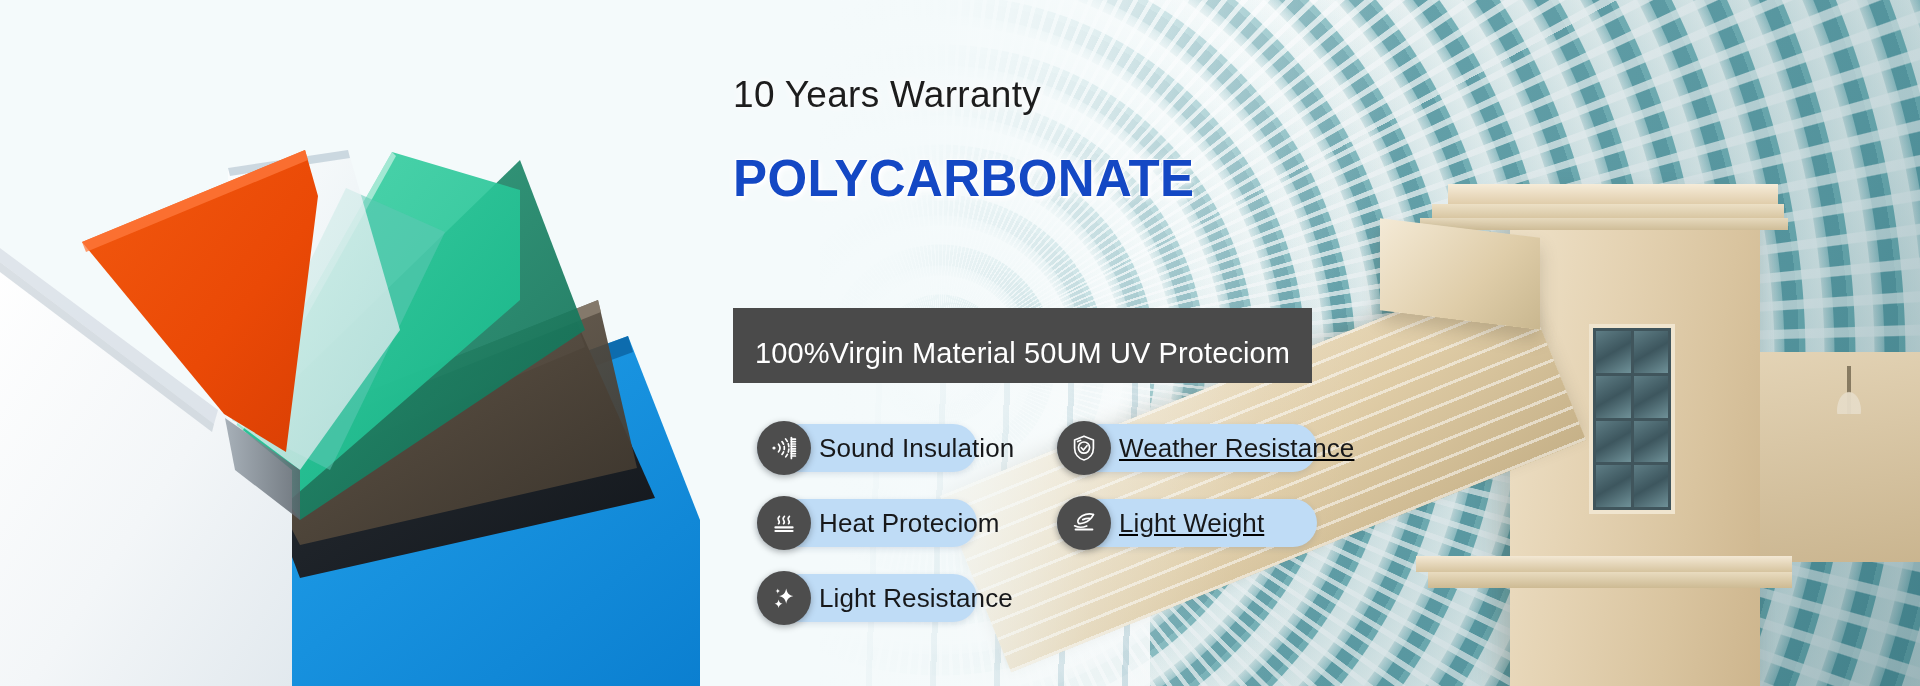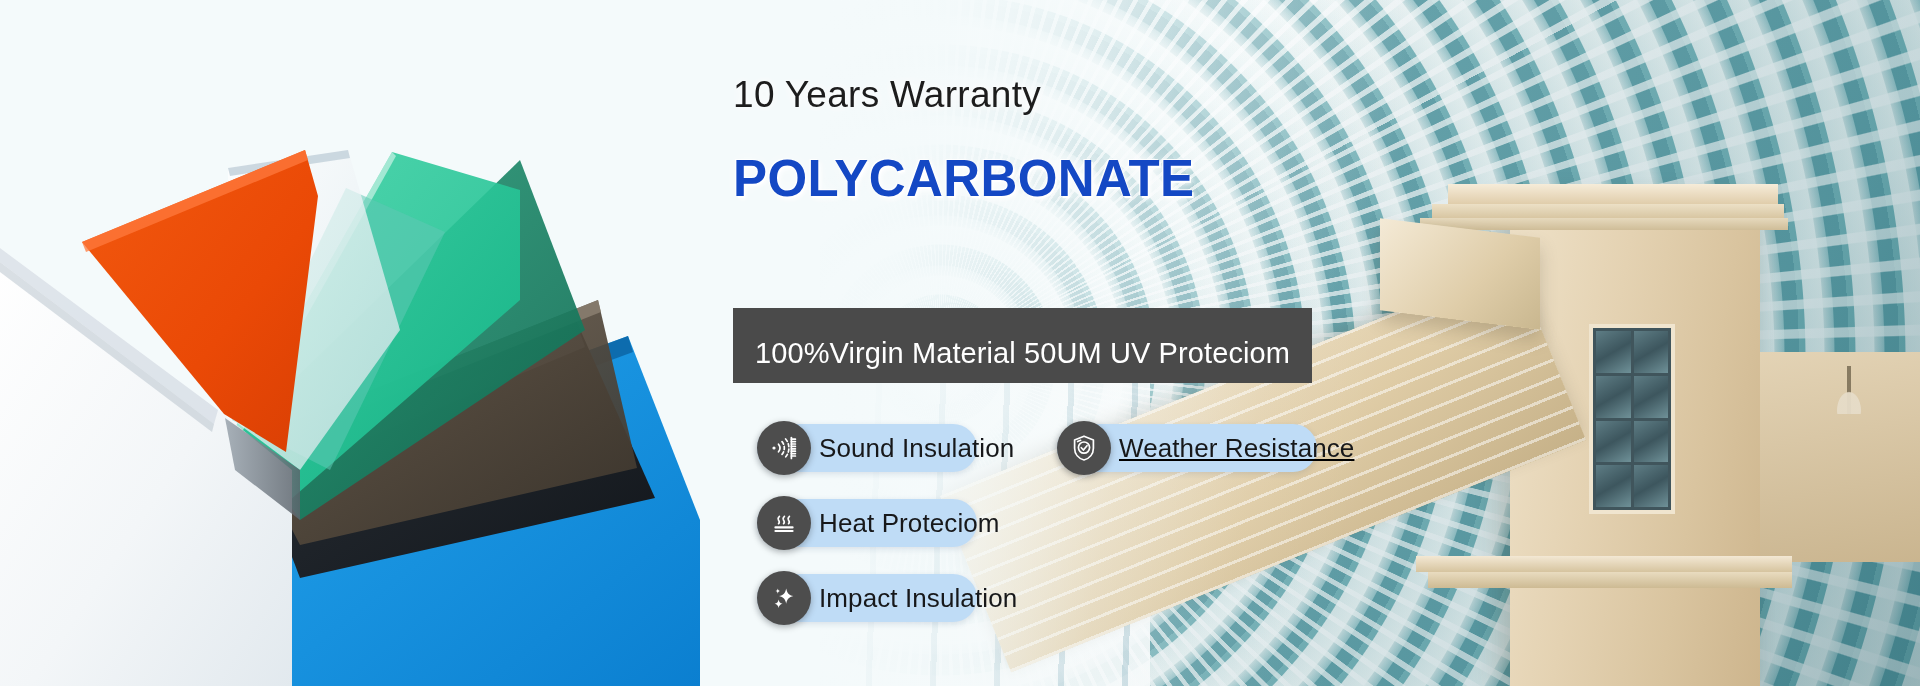--- a/index.html
+++ b/index.html
@@ -410,26 +410,40 @@
             <svg viewBox="0 0 32 32" fill="none" stroke="#fff" stroke-width="1.7" stroke-linecap="round">
               <path d="M10.6 16.6c1.6-1.3.3-2.7-.2-3.8-.5-1.2-.2-2.4 1-3.4"></path>
               <path d="M15.6 16.6c1.6-1.3.3-2.7-.2-3.8-.5-1.2-.2-2.4 1-3.4"></path>
               <path d="M20.6 16.6c1.6-1.3.3-2.7-.2-3.8-.5-1.2-.2-2.4 1-3.4"></path>
               <path d="M7.4 20.4h17.2" stroke-width="2.1"></path>
               <path d="M7.4 24h17.2" stroke-width="2.1"></path>
             </svg>
           </div>
         </div>
 
+        <div class="feature fcol-b">
+          <div class="pill" style="width:260px">
+            <span>Light Weight</span>
+          </div>
+          <div class="circ">
+            <svg viewBox="0 0 32 32" fill="none" stroke="#fff" stroke-width="1.7" stroke-linecap="round" stroke-linejoin="round">
+              <path d="M25.4 7.6c-4.6-1.9-11 .2-13.8 3.2-2 2.1-2.3 4.5-.9 5.6"></path>
+              <path d="M25.4 7.6c-1.6 3.4-5.1 6.7-9.3 8.2-2.6.9-4.6.8-5.4.6"></path>
+              <path d="M6.6 18.8c3.2 1.6 8 1.8 12.1.2"></path>
+              <path d="M7.6 22.4h16.8" stroke-width="2"></path>
+              <path d="M14.8 12.6c2.2-.9 4.7-1.3 6.6-1.2"></path>
+            </svg>
+          </div>
+        </div>
       </div>
 
       <div class="frow">
         <div class="feature fcol-a">
           <div class="pill" style="width:220px">
-            <span>Impact Insulation</span>
+            <span>Light Resistance</span>
           </div>
           <div class="circ">
             <svg viewBox="0 0 32 32" fill="#fff" stroke="none">
               <path d="M18.2 6.4c.9 4.6 2.7 6.6 7.2 7.7-4.5 1.1-6.3 3.1-7.2 7.7-.9-4.6-2.7-6.6-7.2-7.7 4.5-1.1 6.3-3.1 7.2-7.7Z"></path>
               <path d="M10.6 17.4c.5 2.6 1.5 3.7 4 4.3-2.5.6-3.5 1.7-4 4.3-.5-2.6-1.5-3.7-4-4.3 2.5-.6 3.5-1.7 4-4.3Z"></path>
               <path d="M9.8 6.6c.3 1.5.9 2.2 2.4 2.5-1.5.4-2.1 1-2.4 2.6-.3-1.6-.9-2.2-2.4-2.6 1.5-.3 2.1-1 2.4-2.5Z"></path>
             </svg>
           </div>
         </div>
       </div>

